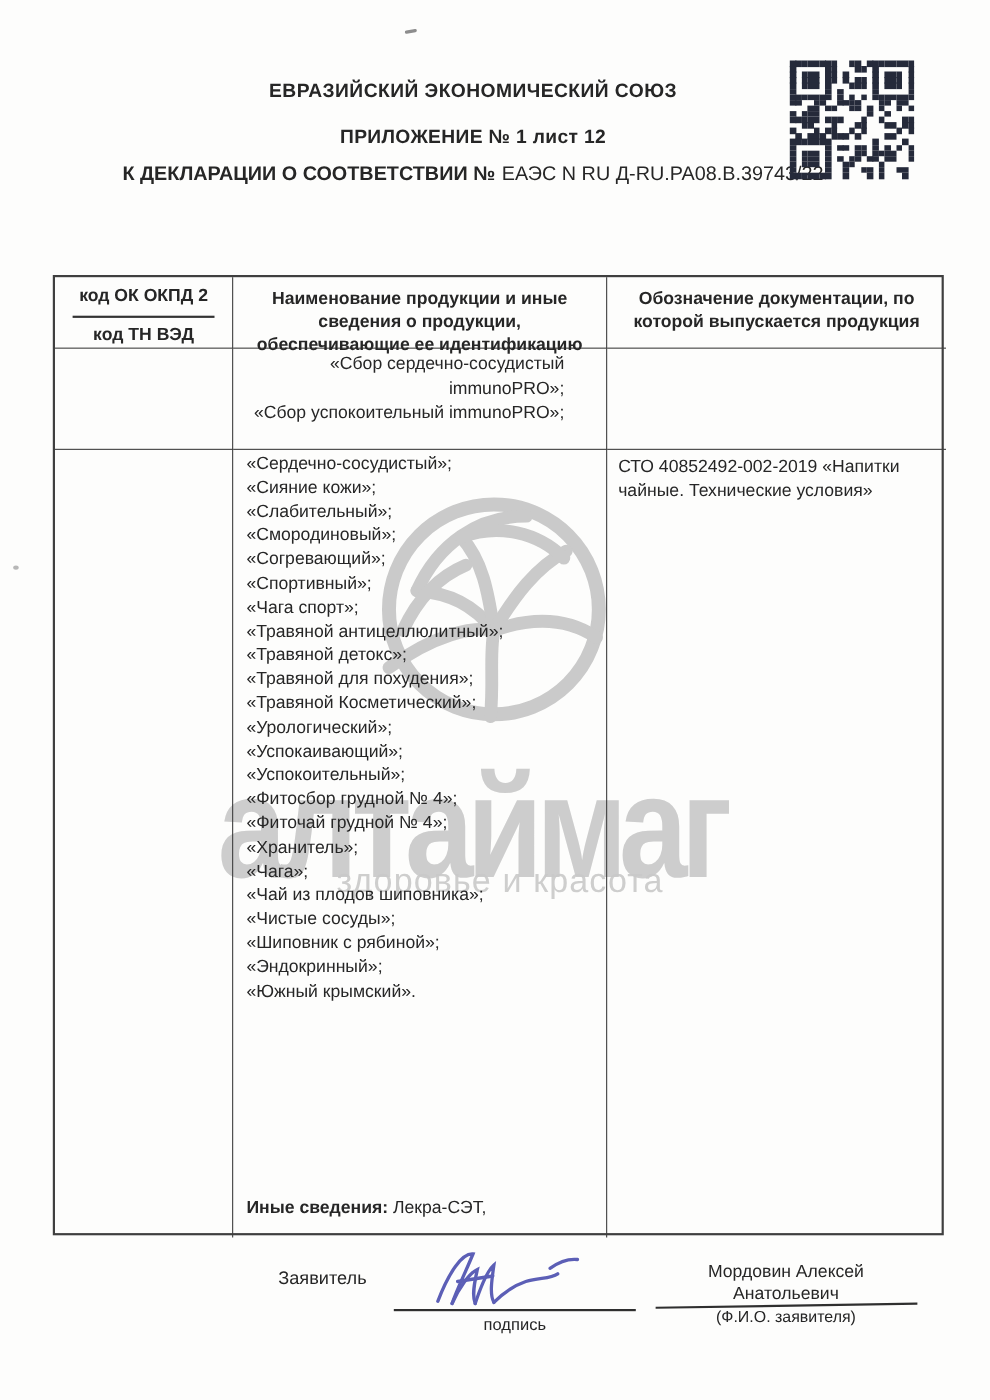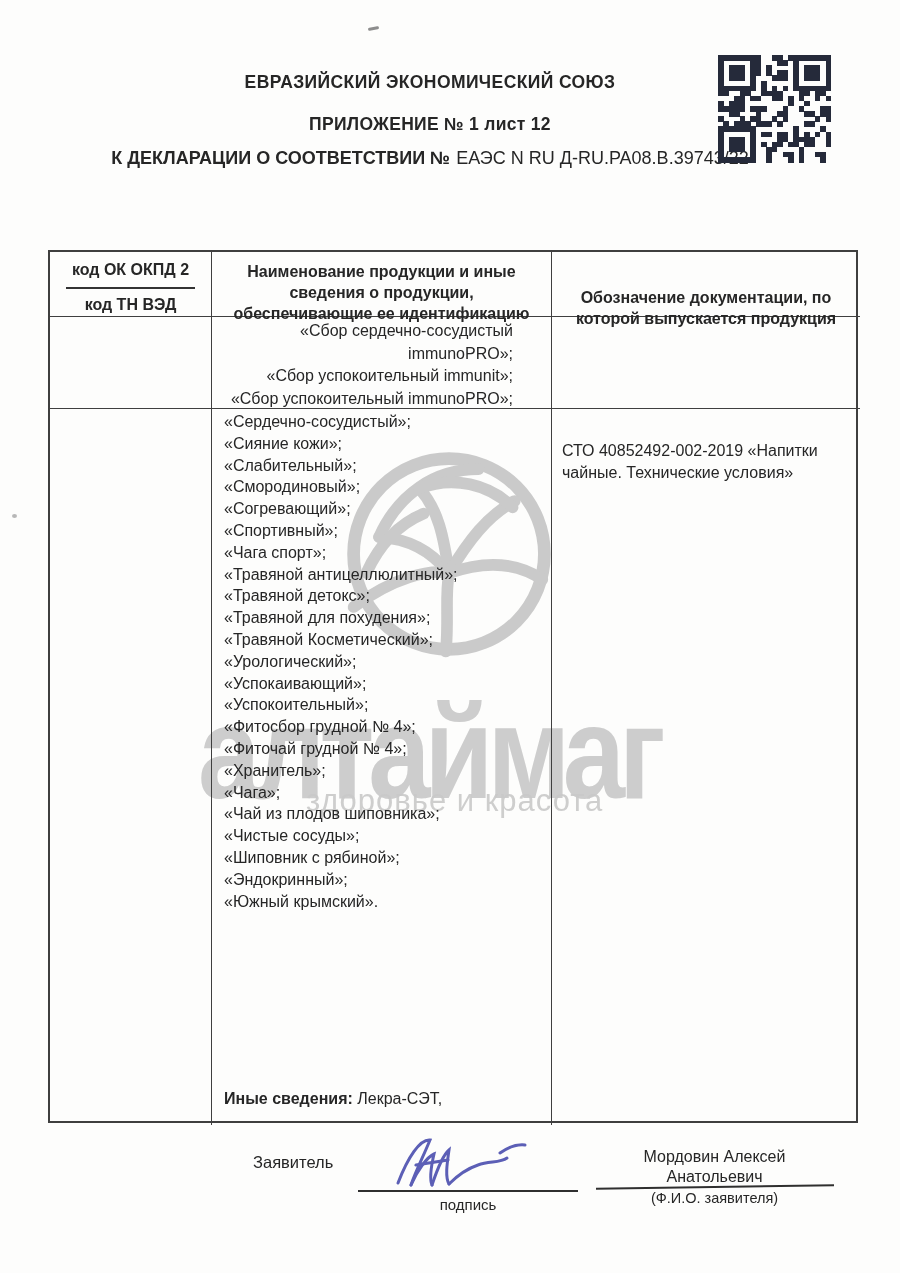--- a/index.html
+++ b/index.html
@@ -38,21 +38,21 @@
   .wm-emblem{left:343px;top:448px;opacity:.85;}
 
   
   .tbl{
     left:48px;top:250px;width:810px;height:873px;z-index:2;
     display:grid;grid-template-columns:162px 340px 308px;grid-template-rows:65px 92px 716px;
     border:2px solid var(--border);box-sizing:border-box;background:transparent;
     font-size:16px;line-height:21.8px;
   }
   .cell{border-right:1.5px solid var(--border);border-bottom:1.5px solid var(--border);box-sizing:border-box;background:transparent;}
-  .cell.last-col{border-right:none;margin-top:26px;}
+  .cell.last-col{border-right:none;}
   .cell.last-row{border-bottom:none;}
   .th{font-weight:bold;text-align:center;padding:9px 10px 0 10px;line-height:21px;}
   .c1h{padding:8px 14px 0 14px;text-align:center;font-weight:bold;line-height:20px;}
   .c1h .rule{border-top:2px solid #333;margin:7px 2px 6px 2px;}
   .products{padding:3px 38px 0 12px;line-height:22.5px;text-align:right;}
   .products div{min-height:0;}
   .big-cell{display:flex;flex-direction:column;padding:2px 38px 0 12px;line-height:21.8px;}
   .big-cell .spacer{flex:1;}
   .other-info{margin-bottom:16px;line-height:21px;}
   .other-info .b{font-weight:bold;}
@@ -337,21 +337,20 @@
     <div>код ОК ОКПД 2</div>
     <div class="rule"></div>
     <div>код ТН ВЭД</div>
   </div>
   <div class="cell th">Наименование продукции и иные сведения о продукции, обеспечивающие ее идентификацию</div>
   <div class="cell th last-col">Обозначение документации, по которой выпускается продукция</div>
 
   <div class="cell"></div>
   <div class="cell products">
       <div>«Сбор сердечно-сосудистый immunoPRO»;</div>
-      <div>«Сбор успокоительный immunit»;</div>
       <div>«Сбор успокоительный immunoPRO»;</div>
     </div>
   <div class="cell last-col"></div>
 
   <div class="cell last-row"></div>
   <div class="cell last-row big-cell">
     <div>
         <div>«Сердечно-сосудистый»;</div>
         <div>«Сияние кожи»;</div>
         <div>«Слабительный»;</div>

